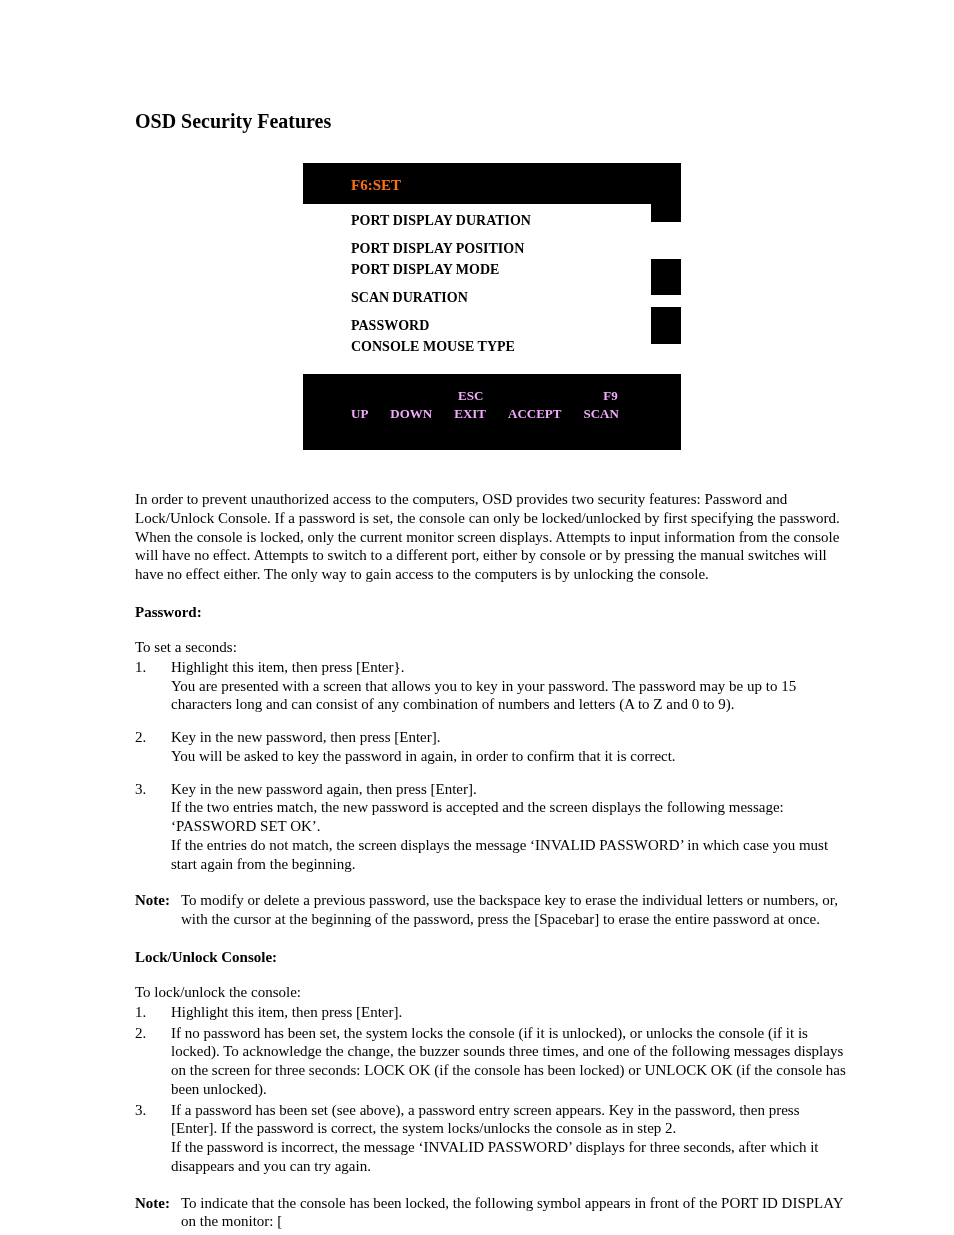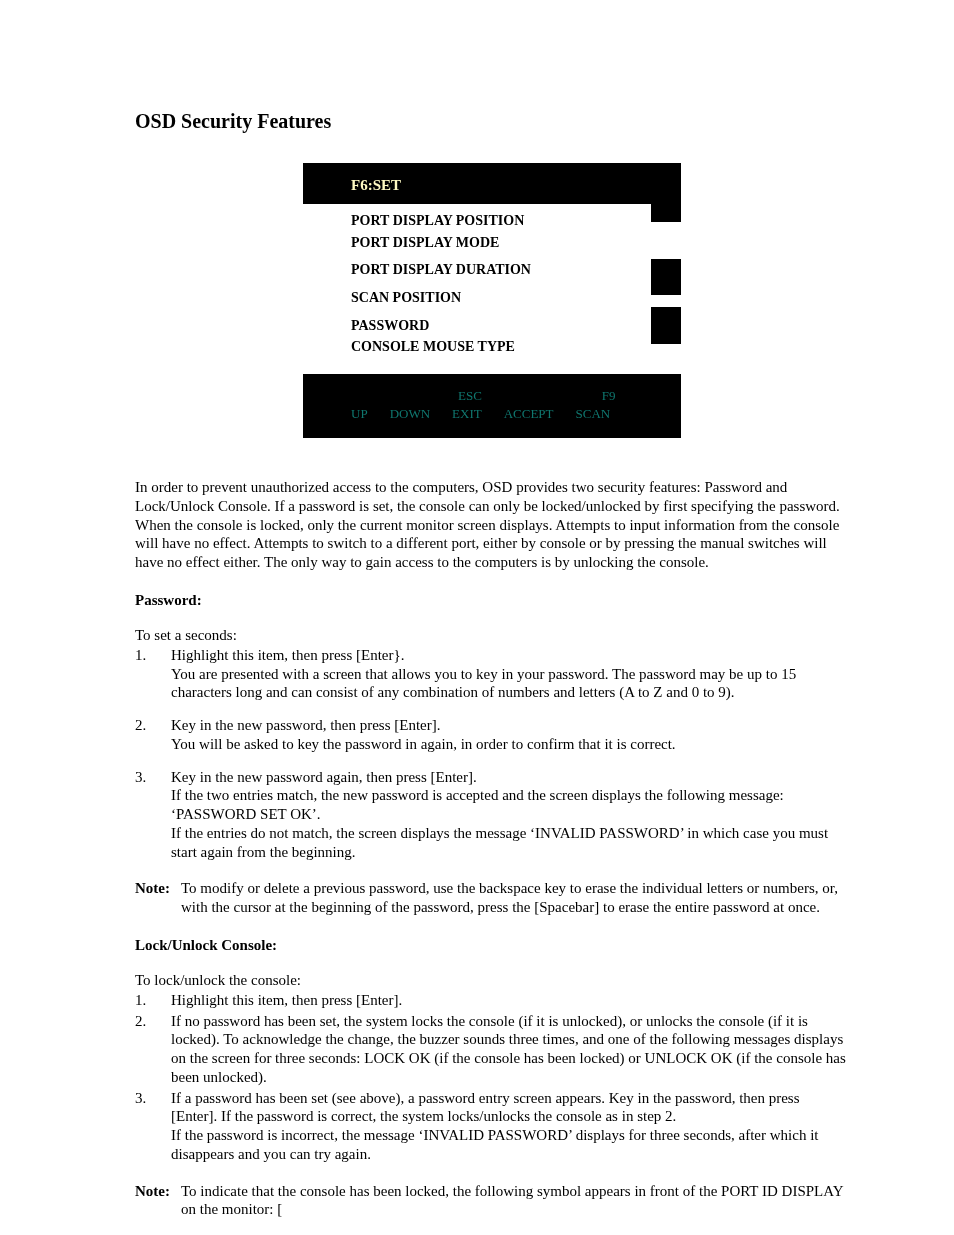--- a/index.html
+++ b/index.html
@@ -19,21 +19,21 @@
     font-weight: bold;
     margin-bottom: 30px;
   }
   .osd-panel {
     background: #000;
     width: 378px;
     margin: 0 auto 40px auto;
     box-sizing: border-box;
   }
   .osd-header {
-    color: #fef9c3;
+    color: #f97316;
     font-weight: bold;
     padding: 14px 0 10px 48px;
     font-size: 15px;
   }
   .osd-list-wrap {
     display: flex;
     background: #000;
   }
   .osd-list {
     background: #fff;
@@ -51,24 +51,24 @@
     width: 30px;
     display: flex;
     flex-direction: column;
   }
   .osd-scroll .seg {
     flex: 1;
   }
   .osd-scroll .seg.b { background:#000; }
   .osd-scroll .seg.w { background:#fff; }
   .osd-footer {
-    color:#0f766e;
-    font-weight:normal;
+    color:#f0abfc;
+    font-weight:bold;
     font-size:13px;
-    padding: 14px 0 16px 0;
+    padding: 14px 0 28px 0;
   }
   .osd-footer .row1 {
     display:flex;
     padding-left: 155px;
     gap: 120px;
   }
   .osd-footer .row2 {
     display:flex;
     padding-left: 48px;
     gap: 22px;
@@ -121,28 +121,28 @@
 
 <div class="page">
 
   <div class="title">OSD Security Features</div>
 
   <div class="osd-panel">
     <div class="osd-header">F6:SET</div>
     <div class="osd-list-wrap">
       <div class="osd-list">
         <div class="grp">
+            <div>PORT DISPLAY DURATION</div>
+          </div>
+        <div class="grp">
           <div>PORT DISPLAY POSITION</div>
           <div>PORT DISPLAY MODE</div>
         </div>
         <div class="grp">
-            <div>PORT DISPLAY DURATION</div>
-          </div>
-        <div class="grp">
-            <div>SCAN POSITION</div>
+            <div>SCAN DURATION</div>
           </div>
         <div class="grp">
           <div>PASSWORD</div>
           <div>CONSOLE MOUSE TYPE</div>
         </div>
       </div>
       <div class="osd-scroll">
         <div class="seg b" style="flex:0.6"></div>
         <div class="seg w" style="flex:1.2"></div>
         <div class="seg b" style="flex:1.2"></div>

